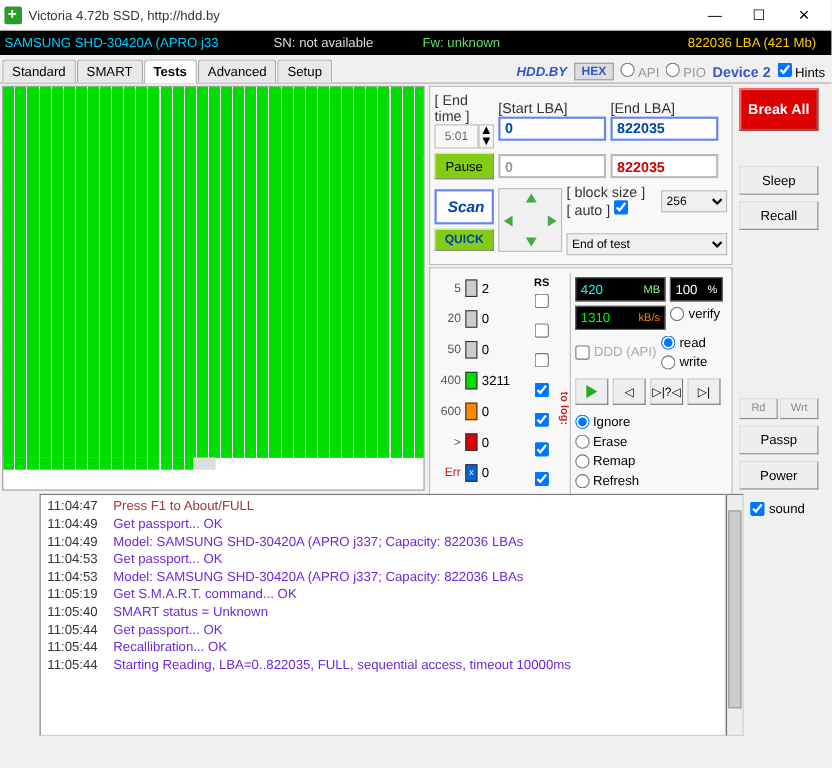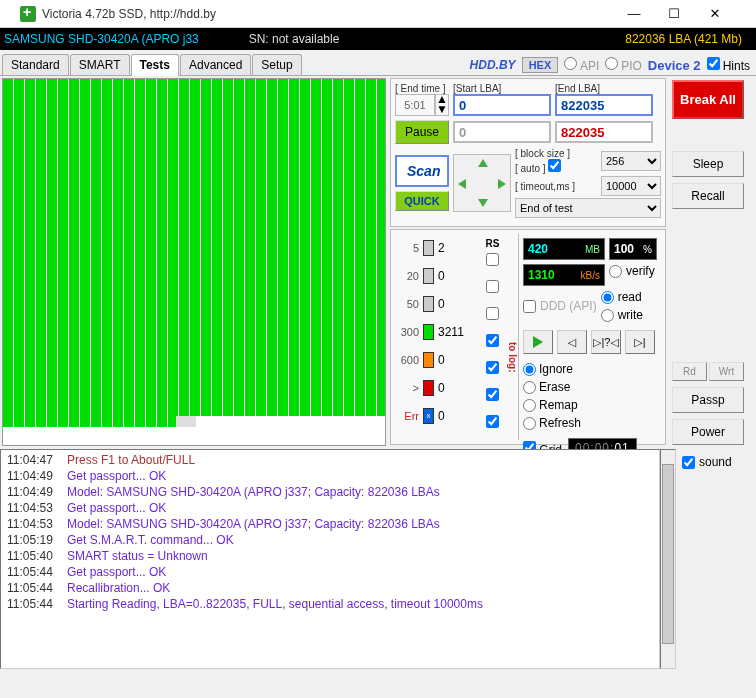--- a/index.html
+++ b/index.html
@@ -1,19 +1,19 @@
 <!DOCTYPE html>
 <html><head>
 <meta charset="utf-8">
 <style>
   * { box-sizing: border-box; margin: 0; padding: 0; font-family: Tahoma, Arial, sans-serif; font-size: 12px; }
   body { background: #f0f0f0; width: 756px; height: 698px; overflow: hidden; }
   
   
-  .titlebar { height: 28px; background: #fff; display: flex; align-items: center; padding: 0 20px; border-bottom: 1px solid #ccc; }
+  .titlebar { height: 28px; background: #fff; display: flex; align-items: center; padding: 0 4px; border-bottom: 1px solid #ccc; }
   .titlebar-icon { width: 16px; height: 16px; background: #2d9c2d; border-radius: 2px; margin-right: 6px; position: relative; }
   .titlebar-icon::before { content: "+"; color: #fff; font-weight: bold; position: absolute; top: -2px; left: 3px; font-size: 14px; }
   .titlebar-text { flex: 1; font-size: 12px; color: #333; }
   .winbtns { display: flex; gap: 0; }
   .winbtn { width: 40px; height: 24px; display: flex; align-items: center; justify-content: center; font-family: Arial; font-size: 13px; cursor: default; }
   .winbtn-close { width: 42px; }
   
   
   .devicebar { height: 22px; background: #000; display: flex; align-items: center; color: #fff; font-family: 'Courier New', monospace; font-size: 12px; padding: 0 4px; }
   .dev-name { color: #0cf; width: 200px; overflow: hidden; }
@@ -40,21 +40,21 @@
     background: repeating-linear-gradient(to right, #0d0 0, #0d0 10px, #fff 10px, #fff 11px),
                 repeating-linear-gradient(to bottom, transparent 0, transparent 10px, #fff 10px, #fff 11px);
     background-color: #0d0; }
   .green-partial { position: absolute; top: 337px; left: 0; width: 173px; height: 11px;
     background: repeating-linear-gradient(to right, #0d0 0, #0d0 10px, #fff 10px, #fff 11px); }
   .gray-partial { position: absolute; top: 337px; left: 173px; width: 20px; height: 11px; background: #ddd; }
   
   .controls-col { width: 280px; padding: 2px; }
   .scan-ctrl { border: 1px solid #bbb; background: #f8f8f8; padding: 4px; margin-bottom: 2px; }
   .row { display: flex; align-items: center; gap: 4px; margin-bottom: 4px; }
-  .field-label { font-size: 10px; color: #333; }
+  .field-label { font-size: 13px; color: #333; }
   .lba-input { border: 2px solid #68e; background: #fff; padding: 2px 4px; font-family: Arial; font-size: 13px; font-weight: bold; color: #04a; width: 98px; height: 22px; }
   .lba-input.ro { color: #c00; border-color: #bbb; }
   .btn { border: 1px outset #ddd; background: #84cc16; padding: 4px 8px; font-size: 12px; cursor: default; text-align: center; }
   .btn-scan { border: 2px solid #68e; background: #fff; color: #04a; font-weight: bold; font-style: italic; font-size: 14px; padding: 6px 10px; }
   .btn-quick { color: #04a; font-weight: bold; font-size: 11px; padding: 3px 6px; }
   .end-time-box { width: 40px; height: 22px; border: 1px solid #bbb; text-align: center; display: flex; align-items: center; justify-content: center; font-size: 11px; color: #666; }
   .spinner-arrows { width: 14px; height: 22px; border: 1px solid #bbb; display: flex; flex-direction: column; font-size: 6px; }
   .spinner-arrows div { flex: 1; text-align: center; line-height: 9px; }
   
   .nav-diamond { width: 58px; height: 58px; position: relative; border: 1px solid #bbb; background: #f0f0f0; }
@@ -85,21 +85,21 @@
   .rs-label { font-size: 10px; font-weight: bold; writing-mode: horizontal-tb; }
   .tolog { font-size: 10px; color: #c22; font-weight: bold; margin-top: 40px; }
   .stats-chks { display: flex; flex-direction: column; gap: 14px; margin-top: 4px; }
   
   .stats-right { flex: 1; border-left: 1px solid #bbb; padding: 4px; }
   .meter-row { display: flex; gap: 4px; margin-bottom: 4px; }
   .meter { background: #000; color: #0f0; font-family: 'Courier New'; padding: 2px 4px; height: 22px; display: flex; align-items: center; justify-content: space-between; border: 1px solid #666; }
   .meter-speed { width: 82px; }
   .meter-pct { width: 48px; color: #fff; }
   .meter-kbs { width: 82px; }
-  .meter-val { font-weight: bold; }
+  .meter-val { font-weight: normal; }
   .meter-unit { font-size: 10px; }
   .radio-col { display: flex; flex-direction: column; gap: 4px; margin: 6px 0; }
   .radio-col label { display: flex; align-items: center; gap: 4px; font-size: 12px; }
   .ddd-chk { color: #aaa; font-size: 11px; display: flex; align-items: center; gap: 4px; }
   
   .player-row { display: flex; gap: 4px; margin-top: 8px; margin-bottom: 8px; }
   .player-btn { width: 30px; height: 24px; border: 1px outset #ccc; background: #eee; display: flex; align-items: center; justify-content: center; font-size: 11px; }
   .play-tri { width: 0; height: 0; border-left: 10px solid #2a2; border-top: 6px solid transparent; border-bottom: 6px solid transparent; }
   
   .action-radios { display: flex; flex-wrap: wrap; gap: 4px 12px; }
@@ -110,21 +110,21 @@
   .timer-disp .tactive { color: #fff; }
   
   
   .sidebar-col { width: 80px; padding: 4px; display: flex; flex-direction: column; gap: 6px; }
   .btn-break { background: #d00; color: #fff; font-weight: bold; font-size: 13px; border: 2px outset #f66; padding: 10px 2px; text-align: center; }
   .btn-side { border: 1px outset #ddd; background: #eee; padding: 5px 2px; text-align: center; font-size: 12px; }
   .rdwrt-row { display: flex; gap: 2px; margin-top: auto; }
   .rdwrt-row .btn-side { flex: 1; font-size: 10px; padding: 3px 0; color: #888; }
   
   
-  .log-wrap { height: 220px; display: flex; }
+  .log-wrap { height: 220px; display: flex; margin-left: 36px; }
   .log { flex: 1; background: #fff; border: 1px inset #ccc; overflow: auto; padding: 2px; }
   .log-scroll { width: 16px; background: #eee; border: 1px inset #ccc; position: relative; }
   .log-thumb { position: absolute; top: 14px; left: 1px; right: 1px; height: 180px; background: #ccc; border: 1px solid #999; }
   .log-line { display: flex; padding: 1px 4px; font-size: 13px; }
   .log-time { width: 60px; color: #333; }
   .log-msg { flex: 1; color: #6d28d9; }
   .log-msg.help { color: #a33; }
   .log-msg.result { color: #36c; }
   .log-side { width: 80px; padding: 6px; }
   .sound-chk { display: flex; align-items: center; gap: 4px; font-size: 12px; }
@@ -138,20 +138,21 @@
   <div class="winbtns">
     <div class="winbtn">—</div>
     <div class="winbtn">☐</div>
     <div class="winbtn winbtn-close">✕</div>
   </div>
 </div>
 
 <div class="devicebar">
   <div class="dev-name">SAMSUNG SHD-30420A (APRO    j33</div>
   <div class="dev-sn">SN: not available</div>
+  <div class="dev-fw">Fw: unknown</div>
   <div class="dev-cap">822036 LBA (421 Mb)</div>
 </div>
 
 <div class="tabbar">
   <div class="tab">Standard</div>
   <div class="tab">SMART</div>
   <div class="tab active">Tests</div>
   <div class="tab">Advanced</div>
   <div class="tab">Setup</div>
   <div class="tab-right">
@@ -206,32 +207,28 @@
           <div class="btn btn-scan">Scan</div>
           <div class="btn btn-quick">QUICK</div>
         </div>
         <div class="nav-diamond">
           <div class="nav-arrow na-up"></div>
           <div class="nav-arrow na-down"></div>
           <div class="nav-arrow na-left"></div>
           <div class="nav-arrow na-right"></div>
         </div>
         <div style="flex:1">
-          <div class="row" style="margin-bottom:2px">
+          <div class="row" style="margin-bottom:14px">
             <div style="font-size:10px;flex:1">
               <span class="field-label">[ block size ]</span><br>
               <span class="field-label">[ auto ]</span>
               <input type="checkbox" class="chk" checked="" style="">
             </div>
             <select class="small-select" style="width:60px"><option>256</option></select>
           </div>
-          <div class="row" style="margin-bottom:2px">
-            <span class="field-label" style="flex:1">[ timeout,ms ]</span>
-            <select class="small-select" style="width:60px"><option>10000</option></select>
-          </div>
           <select class="small-select" style="width:100%"><option>End of test</option></select>
         </div>
       </div>
     </div>
 
     <div class="block-stats">
       <div class="stats-left">
         <div class="stat-row">
             <span class="stat-threshold">5</span>
             <span class="stat-block sb-5"></span>
@@ -241,21 +238,21 @@
             <span class="stat-threshold">20</span>
             <span class="stat-block sb-20"></span>
             <span class="stat-count">0</span>
           </div>
         <div class="stat-row">
             <span class="stat-threshold">50</span>
             <span class="stat-block sb-50"></span>
             <span class="stat-count">0</span>
           </div>
         <div class="stat-row">
-            <span class="stat-threshold">300</span>
+            <span class="stat-threshold">400</span>
             <span class="stat-block sb-200"></span>
             <span class="stat-count">3211</span>
           </div>
         <div class="stat-row">
             <span class="stat-threshold">600</span>
             <span class="stat-block sb-600"></span>
             <span class="stat-count">0</span>
           </div>
         <div class="stat-row">
             <span class="stat-threshold">&gt;</span>

